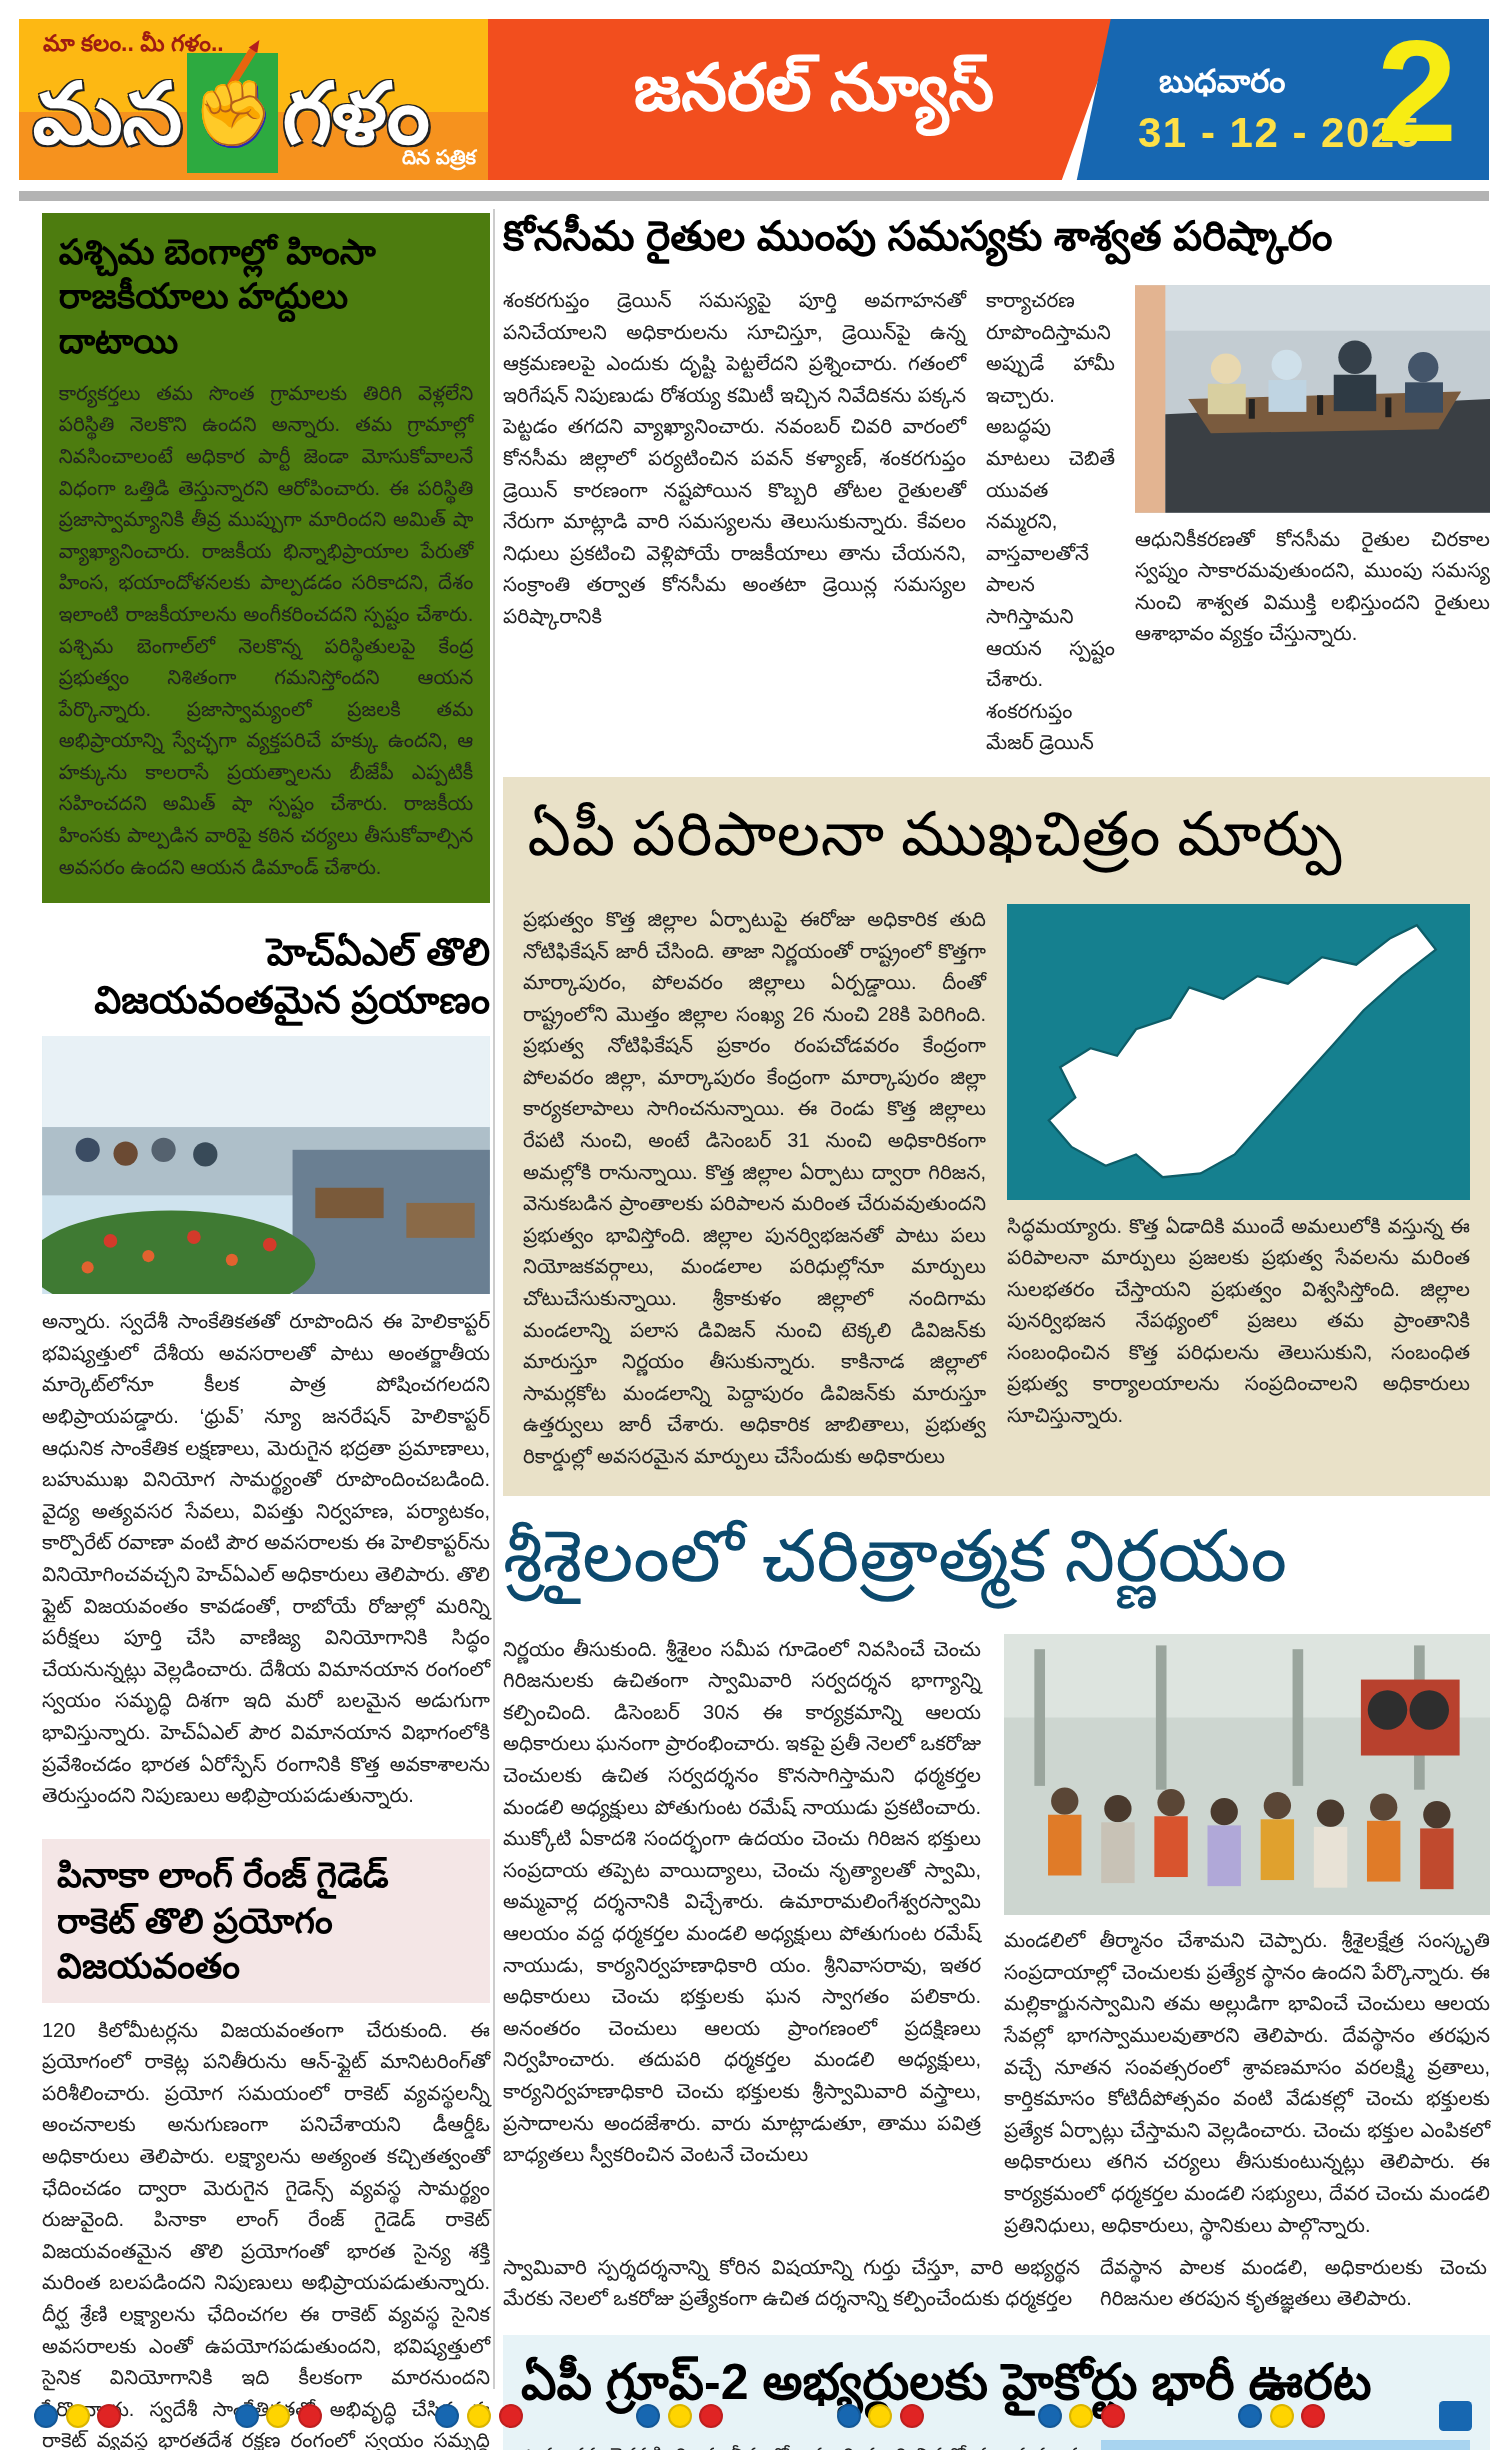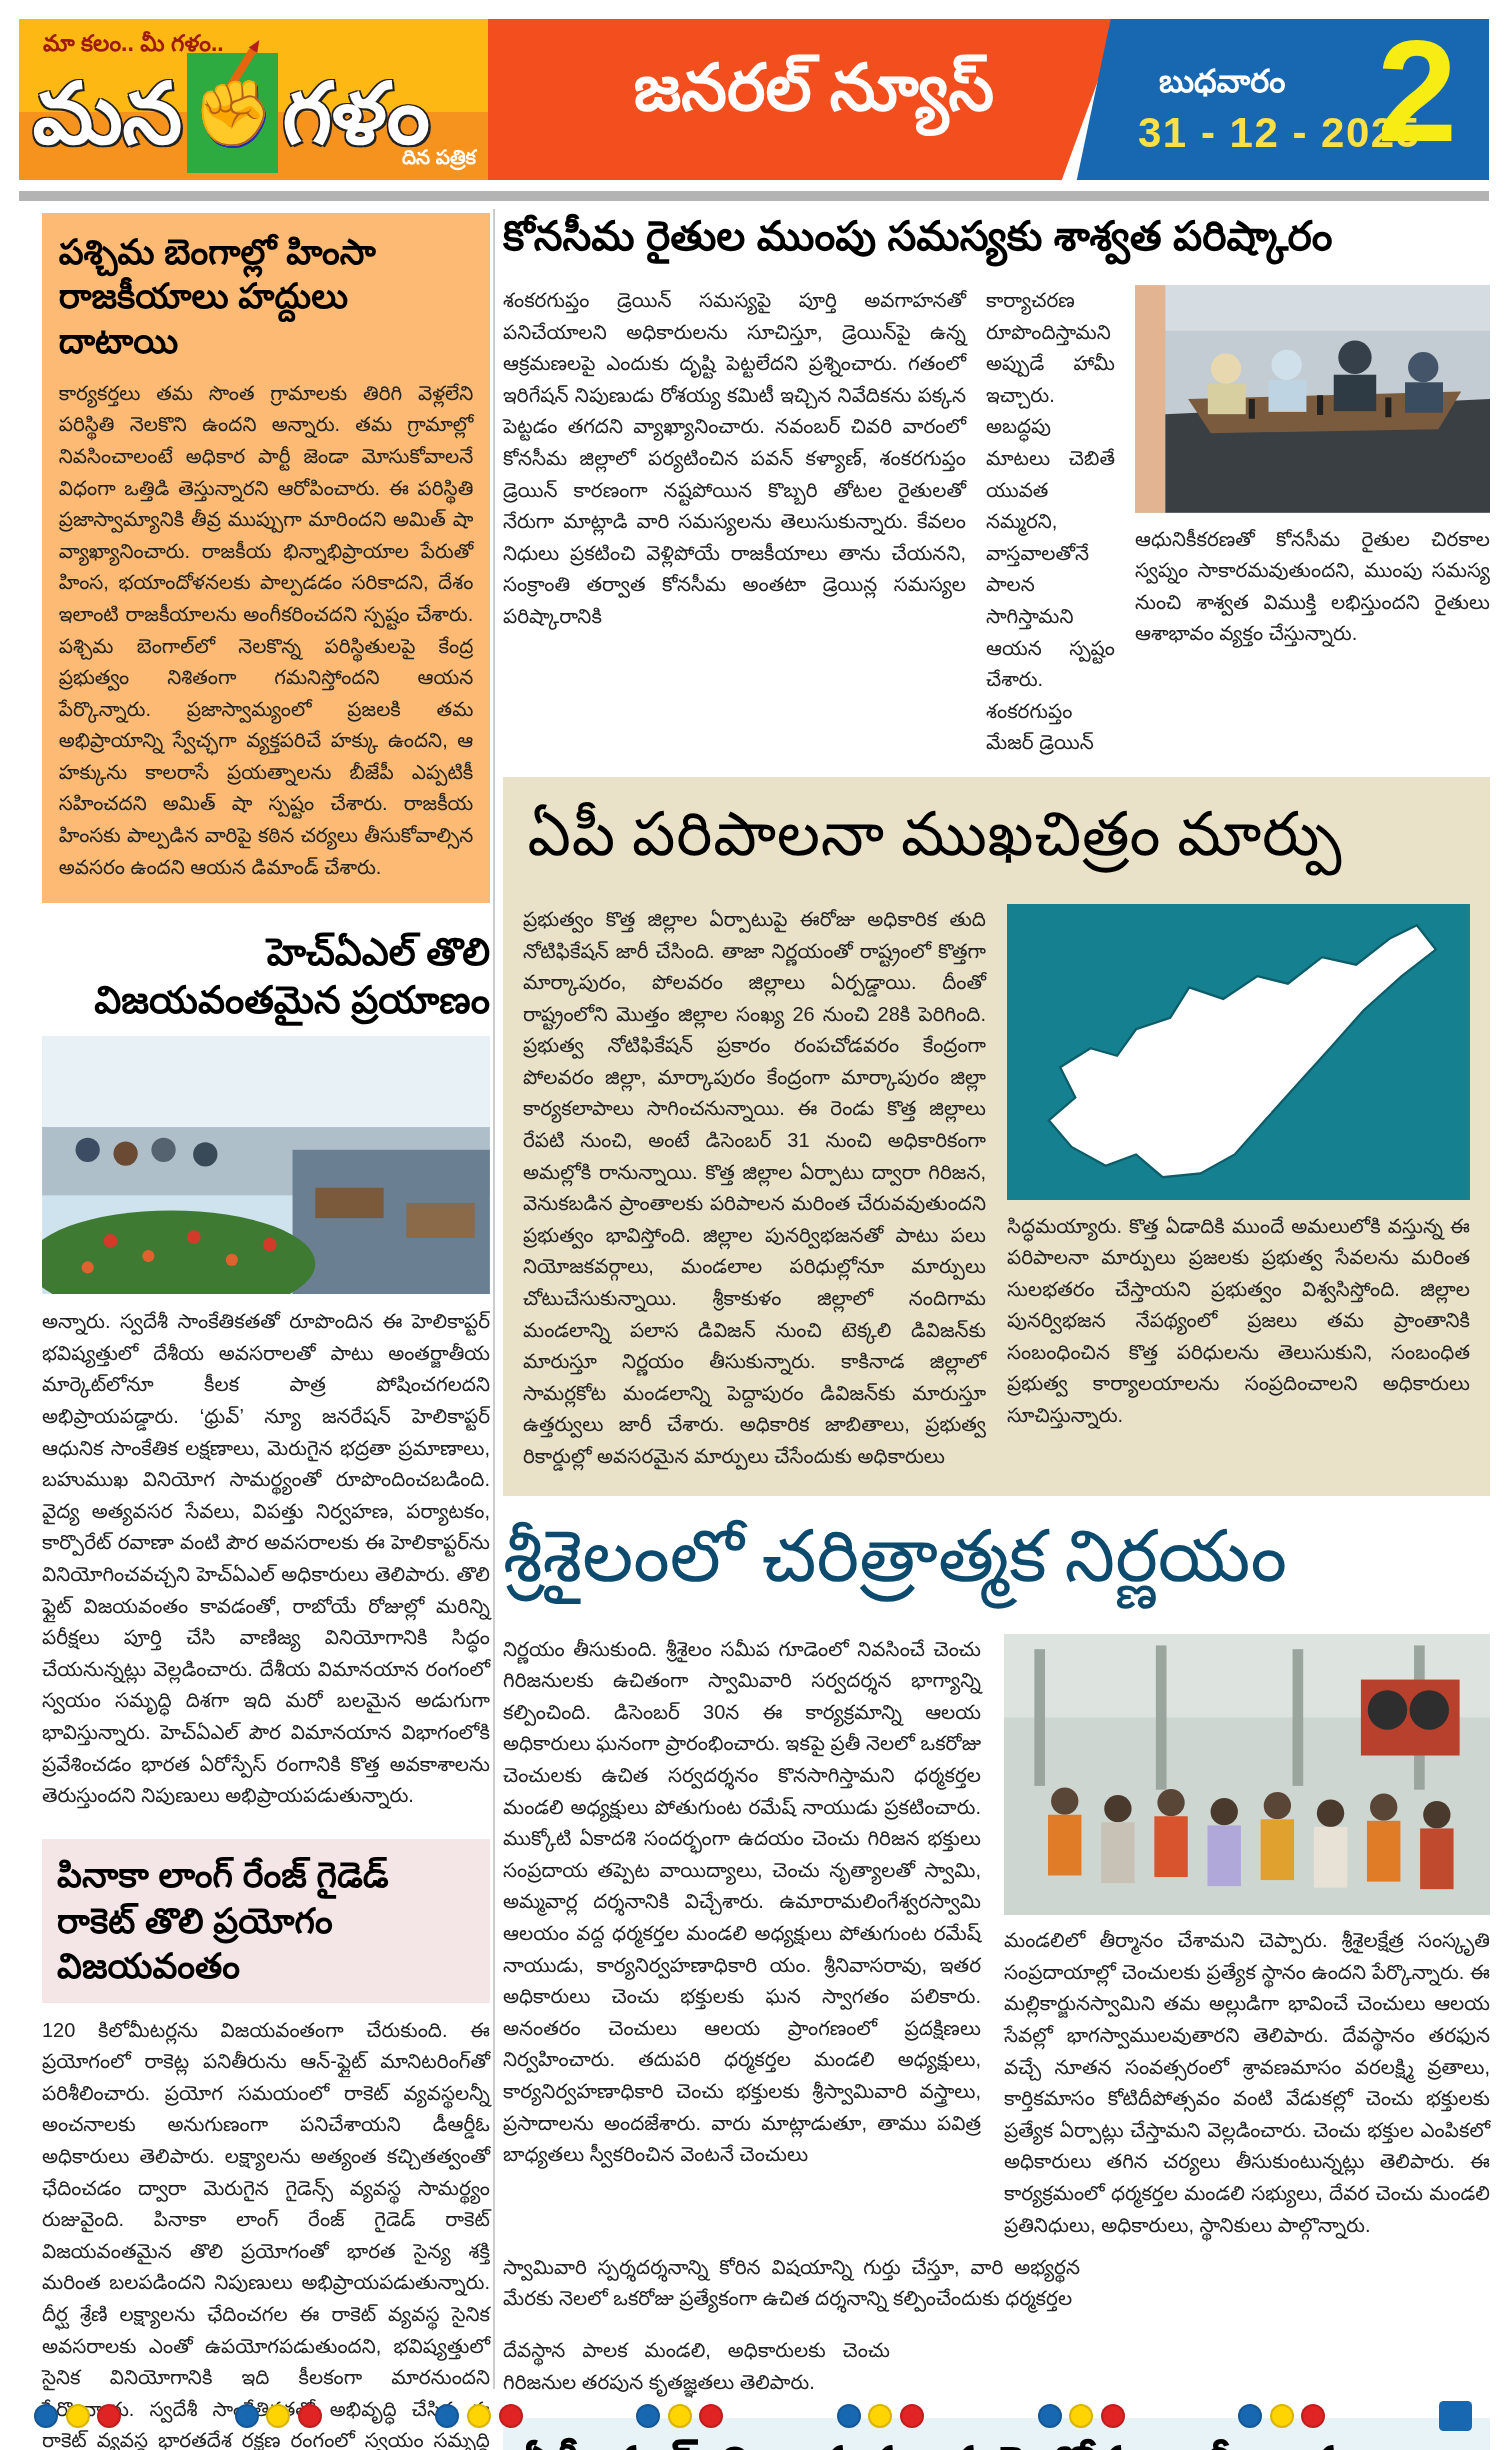--- a/index.html
+++ b/index.html
@@ -29,21 +29,21 @@
   .day{position:absolute;left:95px;top:44px;font-size:32px;font-weight:bold;color:#ffffff;}
   .date{position:absolute;left:74px;top:90px;font-size:42px;font-weight:bold;color:#fde047;letter-spacing:1.5px;}
   .pagenum{position:absolute;right:32px;top:-7.6px;font-size:144px;font-weight:bold;color:#f7ec13;line-height:161px;}
   .gray-rule{position:absolute;left:19px;top:191px;width:1470px;height:10px;background:#b3b3b3;}
   .vrule{position:absolute;left:493px;top:209px;width:1.5px;height:2180px;background:#cccccc;}
   
   .leftcol{position:absolute;left:42px;top:213px;width:448px;}
   .rightcol{position:absolute;left:503px;top:213px;width:987px;}
   .body-text{font-size:20px;line-height:1.58;color:#222;text-align:justify;}
   
-  .a1-box{background:#fdba74;padding:16.7px 16.7px 20px 16.7px;}
+  .a1-box{background:#4d7c0f;padding:16.7px 16.7px 20px 16.7px;}
   .a1-head{font-size:35px;font-weight:bold;line-height:1.28;margin-bottom:13.7px;color:#000;}
   .a2{margin-top:26px;}
   .a2-head{font-size:38px;font-weight:bold;line-height:1.25;color:#000;margin-bottom:12px;text-align:right;}
   .photo{display:block;width:100%;}
   .a2 .body-text{margin-top:12px;}
   .a3{margin-top:27px;}
   .a3-headbox{background:#f4e6e6;padding:13.7px 15px;}
   .a3-head{font-size:35px;font-weight:bold;line-height:1.3;color:#000;}
   .a3 .body-text{margin-top:12px;}
   
@@ -60,21 +60,21 @@
   .b2-c1{width:463px;flex:0 0 auto;}
   .b2-c2{width:463px;flex:0 0 auto;}
   .b2-c2 .body-text{margin-top:10.6px;}
   .b3{margin-top:20px;}
   .b3-head{font-family:"Liberation Serif","DejaVu Serif",serif;font-size:72px;font-weight:normal;
       color:#0c4a6e;margin:4.6px 0 18px 0;}
   .b3-cols{display:flex;gap:20px;justify-content:space-between;}
   .b3-c1{width:478px;flex:0 0 auto;}
   .b3-c2{width:486px;flex:0 0 auto;}
   .b3-c2 .body-text{margin-top:10.6px;}
-  .b3-closing{display:flex;gap:20px;margin-top:10.6px;flex-direction:column;}
+  .b3-closing{display:flex;gap:20px;margin-top:10.6px;}
   .b3-cl1{width:577px;}.b3-cl2{width:387px;}
   .b4-box{margin-top:20px;background:#e7f3f7;padding:18px 18px 20px 18px;}
   .b4-head{font-size:50px;font-weight:bold;color:#000;margin-bottom:16.7px;}
   .b4-cols{display:flex;gap:18px;}
   .b4-c1{width:562px;flex:0 0 auto;}
   .b4-c2{width:369px;flex:0 0 auto;}
   
   .footer{position:absolute;left:34px;top:2394px;width:1438px;height:44px;
       display:flex;align-items:center;justify-content:space-between;}
   .dotgroup{display:flex;gap:7.6px;align-items:center;}

